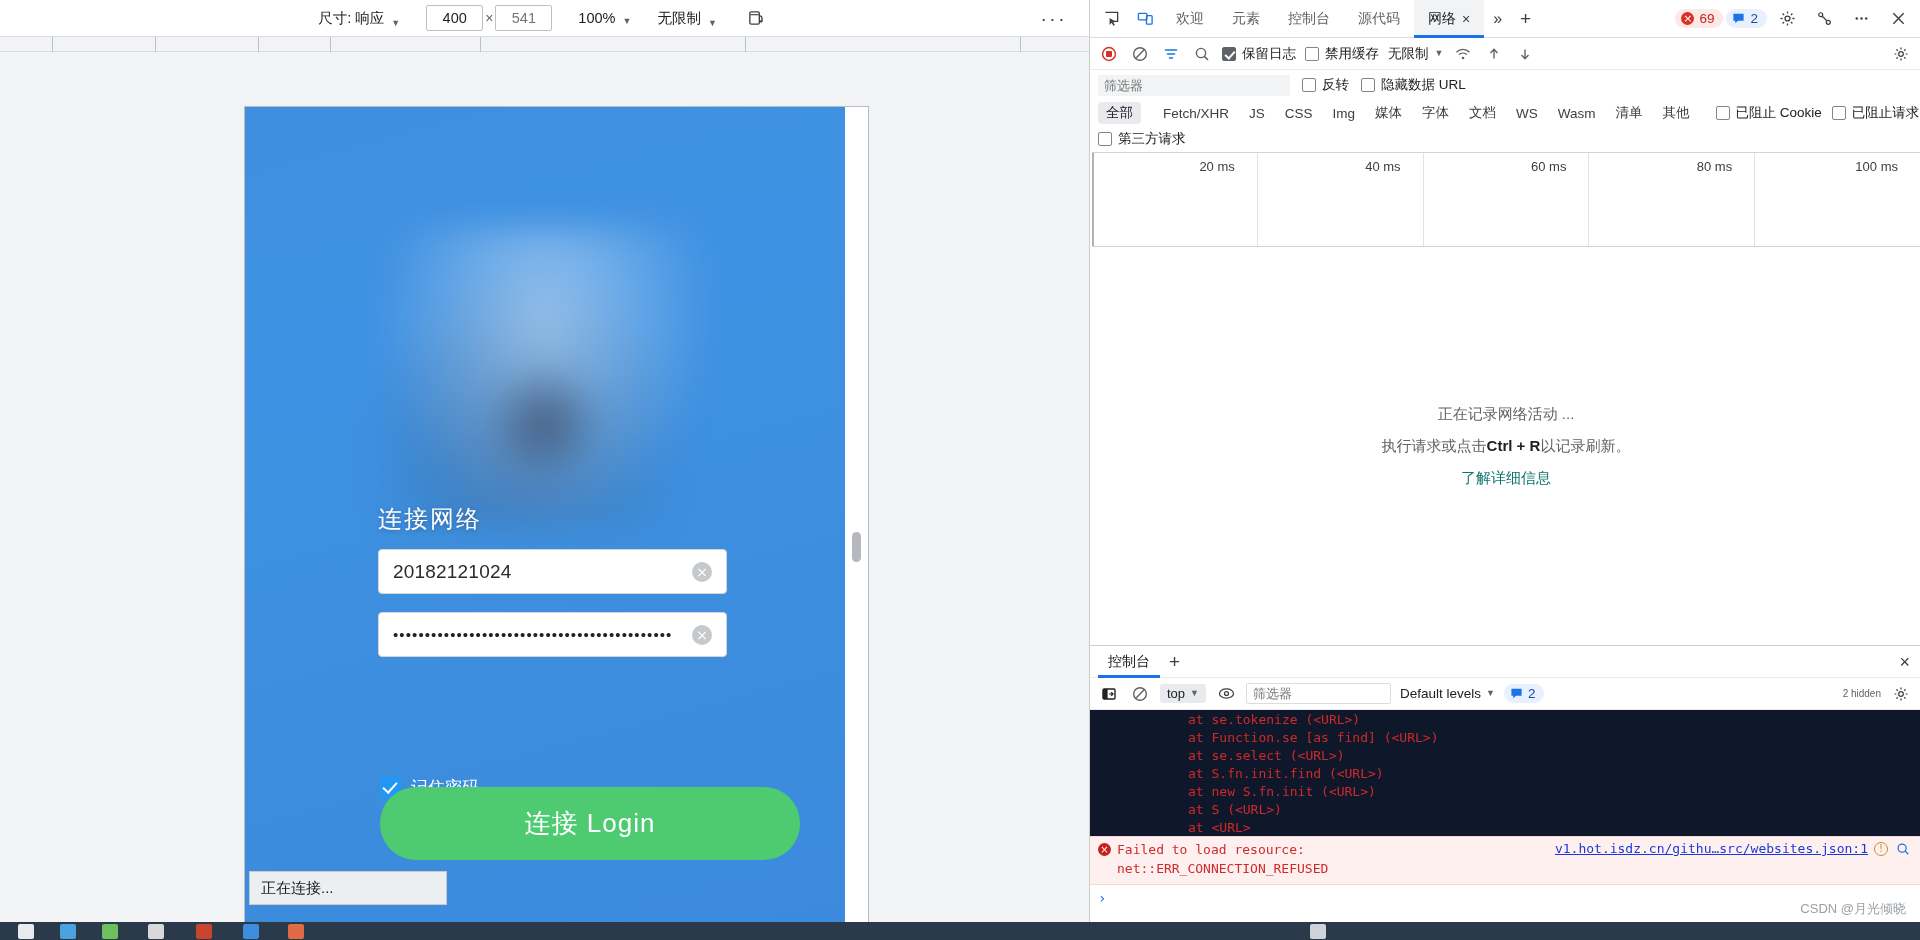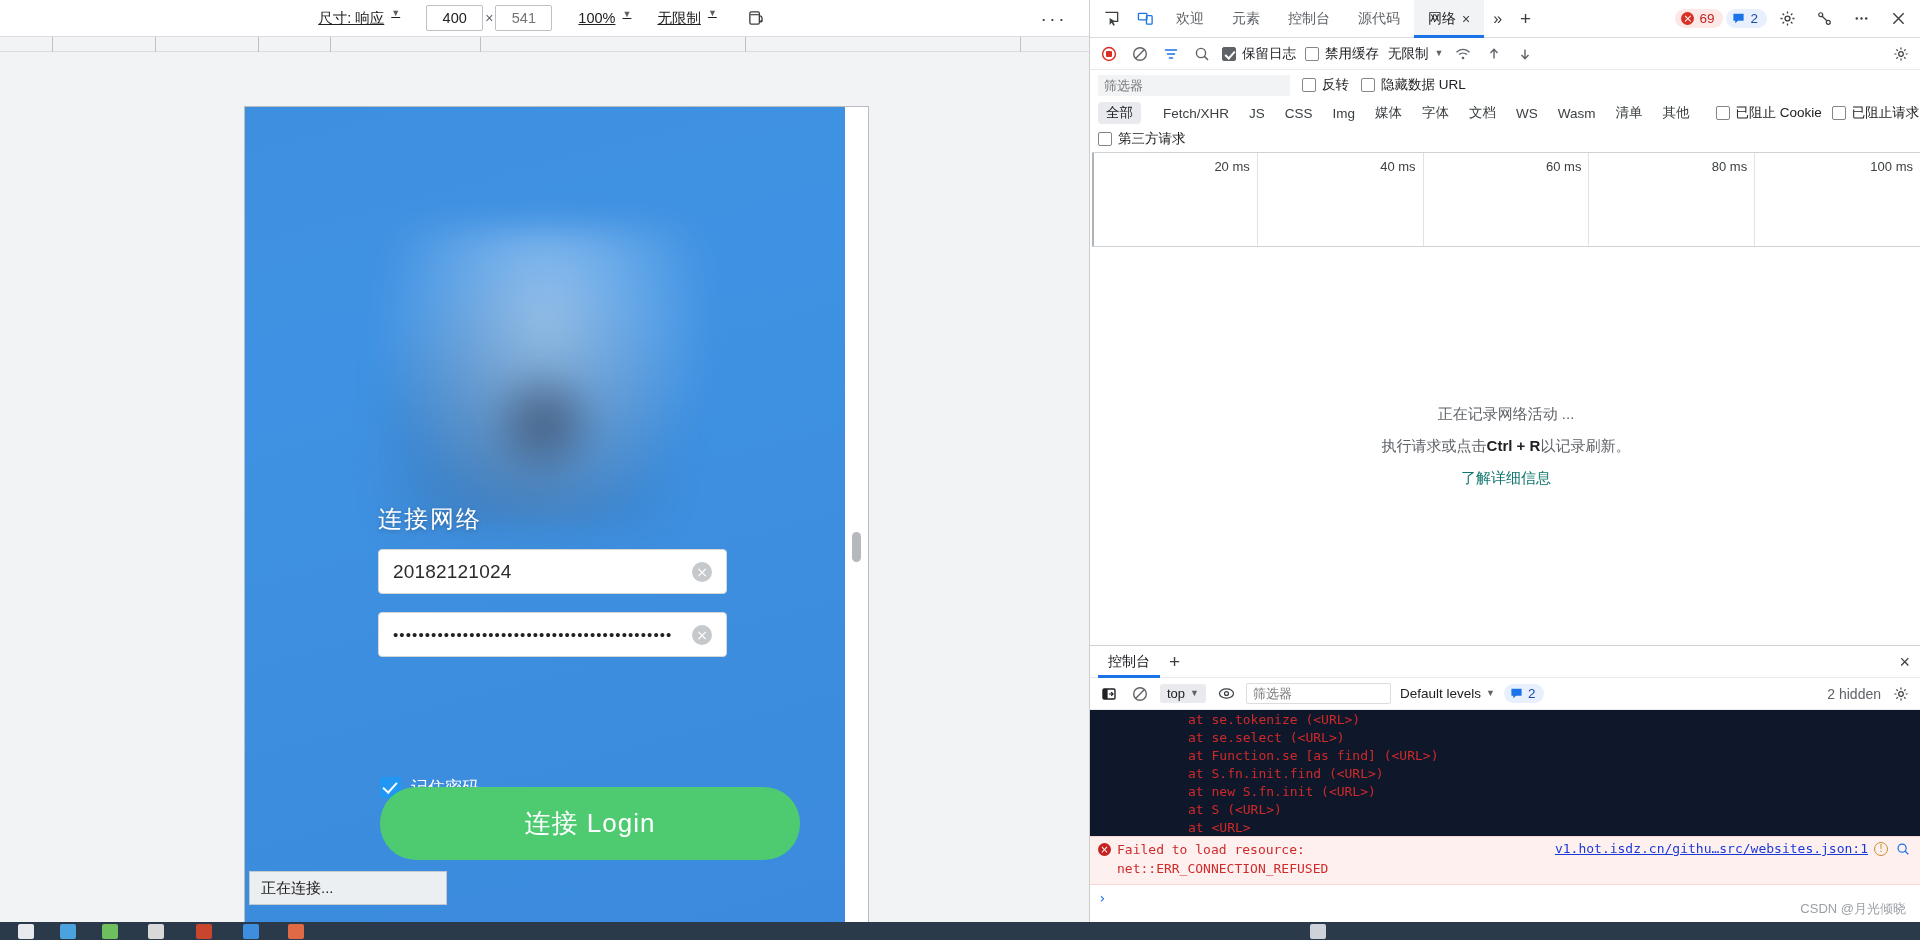--- a/index.html
+++ b/index.html
@@ -14,21 +14,21 @@
   
   #left-pane {
     position: absolute; left: 0; top: 0; width: 1090px; height: 940px;
     background: #ffffff; border-right: 1px solid #cdcdcd;
   }
   #device-toolbar {
     position: relative; height: 36px; width: 100%;
     display: flex; align-items: center; justify-content: center;
     background: #ffffff; font-size: 14.5px; color: #202124;
   }
-  .dt-group { display: flex; align-items: flex-start; gap: 7px; text-decoration: underline; }
+  .dt-group { display: flex; align-items: flex-end; gap: 7px; }
   .dt-label { color: #202124; white-space: nowrap; }
   .caret { font-size: 9px; color: #5f6368; line-height: 1; }
   .dt-input {
     width: 57px; height: 26px; border: 1px solid #bdc1c6; border-radius: 2px;
     background: #fff; font-size: 14.5px; font-family: inherit;
     text-align: center; color: #202124; outline: none;
   }
   .dt-input.ph { color: #9aa0a6; }
   .dt-x { color: #5f6368; font-size: 14px; padding: 0 2px; }
   .dt-sep { width: 26px; }
@@ -231,21 +231,21 @@
   #net-timeline {
     height: 95px; border-top: 1px solid #cfd3d8; border-bottom: 1px solid #cfd3d8;
     position: relative; flex: none; display: flex; background: #fff;
     margin-left: 2px;
   }
   .tl-col {
     flex: 1; border-right: 1px solid #e0e3e6; position: relative;
   }
   .tl-col:last-child { border-right: none; }
   .tl-label {
-    position: absolute; right: 7px; top: 6px; font-size: 13px; color: #3c4043;
+    position: absolute; right: 22px; top: 6px; font-size: 13px; color: #3c4043;
   }
   #tl-leftedge { position: absolute; left: 0; top: 0; width: 2px; height: 100%; background: #aeb4ba; }
 
   #net-empty {
     flex: 1; display: flex; flex-direction: column; align-items: center;
     justify-content: center; gap: 13px; color: #5f6368; font-size: 15px;
     border-left: 2px solid transparent;
   }
   #net-empty .l1 { color: #5f6368; }
   #net-empty .l2 { color: #5f6368; }
@@ -280,21 +280,21 @@
   .ctx-pill {
     display: flex; align-items: center; gap: 5px; background: #e8eaed;
     padding: 2px 7px; border-radius: 3px; font-size: 13px; cursor: pointer;
   }
   #console-filter {
     width: 145px; height: 21px; border: 1px solid #dadce0; border-radius: 2px;
     background: #fff; font-size: 13px; font-family: inherit; padding: 0 6px;
     color: #202124; outline: none;
   }
   .lvl-sel { display: flex; align-items: center; gap: 5px; font-size: 13.5px; cursor: pointer; }
-  #hidden-count { margin-left: auto; font-size: 14px; color: #5f6368; }
+  #hidden-count { margin-left: auto; font-size: 10px; color: #5f6368; }
 
   #console-body {
     flex: 1; overflow: hidden; font-family: "DejaVu Sans Mono", "Liberation Mono", monospace;
     font-size: 13px;
   }
   .stack-block { background: #0f172a; padding: 0 0 0 0; }
   .stack-line {
     color: #cf2a2a; padding: 1.5px 0 1.5px 98px; white-space: nowrap;
   }
   .err-row {
@@ -661,22 +661,22 @@
           <svg width="16" height="16" viewBox="0 0 18 18">
             <circle cx="9" cy="9" r="2.6" fill="none" stroke="#3c4043" stroke-width="1.4"></circle>
             <path d="M9 1.6v2.2M9 14.2v2.2M1.6 9h2.2M14.2 9h2.2M3.8 3.8l1.6 1.6M12.6 12.6l1.6 1.6M14.2 3.8l-1.6 1.6M5.4 12.6l-1.6 1.6" stroke="#3c4043" stroke-width="1.4"></path>
           </svg>
         </div>
       </div>
 
       <div id="console-body">
         <div class="stack-block">
           <div class="stack-line">at se.tokenize (&lt;URL&gt;)</div>
+          <div class="stack-line">at Function.se [as find] (&lt;URL&gt;)</div>
           <div class="stack-line">at se.select (&lt;URL&gt;)</div>
-          <div class="stack-line">at Function.se [as find] (&lt;URL&gt;)</div>
           <div class="stack-line">at S.fn.init.find (&lt;URL&gt;)</div>
           <div class="stack-line">at new S.fn.init (&lt;URL&gt;)</div>
           <div class="stack-line">at S (&lt;URL&gt;)</div>
           <div class="stack-line">at &lt;URL&gt;</div>
         </div>
         <div class="err-row">
           <span class="err-icon">×</span>
           <span class="err-msg">
             <span>Failed to load resource:</span><br>
             <span>net::ERR_CONNECTION_REFUSED</span>

